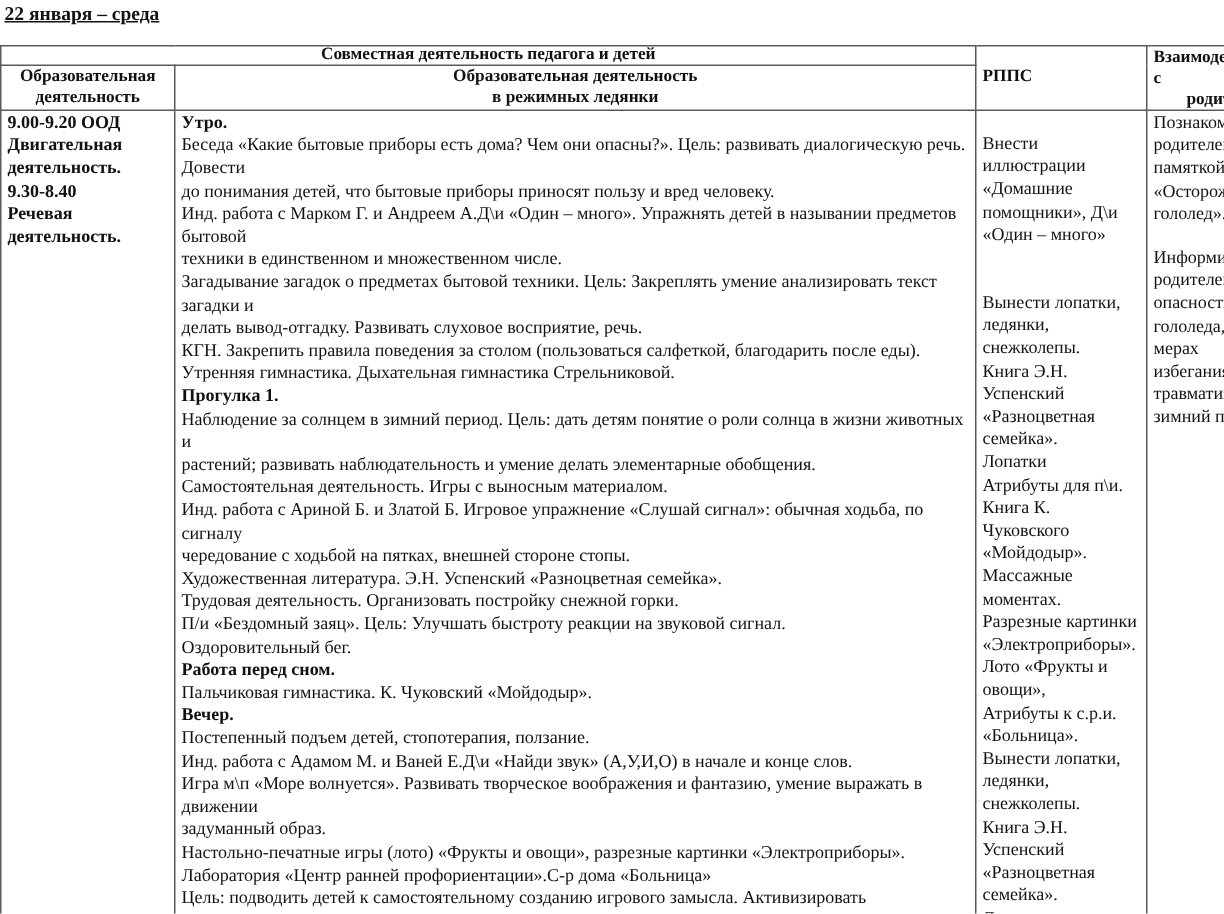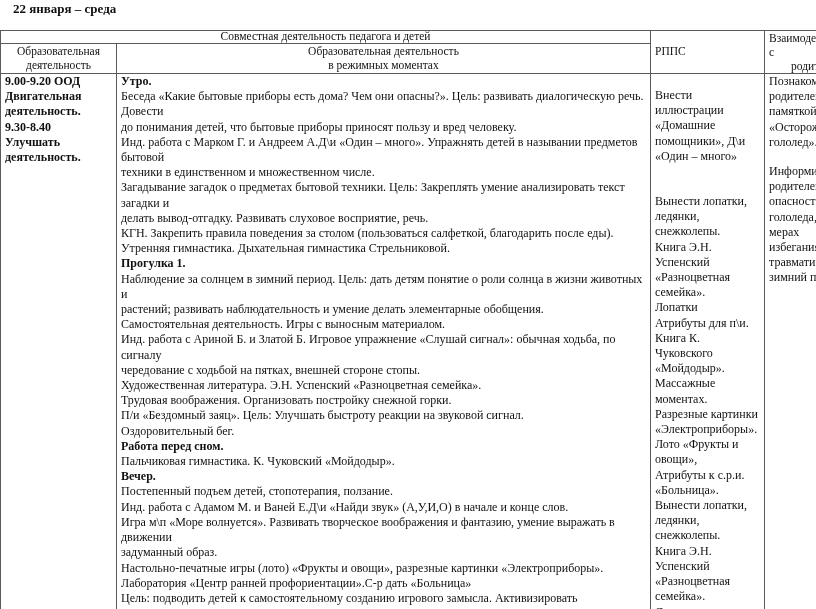--- a/index.html
+++ b/index.html
@@ -2,35 +2,35 @@
 <html><head>
 <meta charset="utf-8">
 <style>
   html, body { margin: 0; padding: 0; background: #ffffff; }
   body {
     width: 816px; height: 609px; overflow: hidden; position: relative;
     font-family: "Liberation Serif", "DejaVu Serif", serif;
     color: #111;
   }
   .date-heading {
-    position: absolute; left: 13px; top: 1px;
-    font-weight: bold; font-size: 13px; line-height: 16px;
+    position: absolute; left: 3px; top: 1px;
+    font-weight: bold; font-size: 13px; line-height: 16px; text-decoration: underline;
   }
   table.plan {
     position: absolute; left: 0; top: 30px;
     border-collapse: collapse; table-layout: fixed;
     width: 860px;
     font-size: 12px; line-height: 15.2px;
   }
   table.plan td, table.plan th {
     border: 1px solid #5a5a5a;
     vertical-align: top;
     padding: 0 4px;
   }
-  th { font-weight: normal; margin-left: 36px; }
+  th { font-weight: bold; margin-left: 36px; }
   .h-joint { height: 11px; line-height: 11px; font-size: 11.5px; text-align: center; padding: 0; }
   .h-col { vertical-align: middle !important; font-size: 11.5px; line-height: 14px; height: 28px; }
   .h-rpps { text-align: left; vertical-align: middle !important; font-size: 11.5px; }
   .h-parents { text-align: left; vertical-align: middle !important; font-size: 11.5px; line-height: 14px; padding-left: 4px !important; }
   .h-parents span { display: block; }
   .h-parents .l2 { padding-left: 22px; }
   .col-time { font-weight: bold; padding-left: 4px; }
   .col-time div { line-height: 15.2px; }
   .col-main div { line-height: 15.2px; }
   .col-main .sec { font-weight: bold; }
@@ -60,31 +60,31 @@
       <span class="l2">родителями</span>
     </th>
   </tr>
   <tr>
     <th class="h-col">
       <div>Образовательная</div>
       <div>деятельность</div>
     </th>
     <th class="h-col">
       <div>Образовательная деятельность</div>
-      <div>в режимных моментах</div>
+      <div>в режимных ледянки</div>
     </th>
   </tr>
   <tr class="main-body-cell">
     <td class="col-time">
       <div id="edu-list">
             <div>9.00-9.20 ООД</div>
             <div>Двигательная</div>
             <div>деятельность.</div>
             <div>9.30-8.40</div>
-            <div>Улучшать</div>
+            <div>Речевая</div>
             <div>деятельность.</div>
           </div>
     </td>
     <td class="col-main">
       <div id="regime-list">
             <div class="sec">Утро.</div>
             <div>Беседа «Какие бытовые приборы есть дома? Чем они опасны?». Цель: развивать диалогическую  речь. Довести</div>
             <div>до понимания детей, что бытовые приборы приносят пользу и вред человеку.</div>
             <div>Инд. работа с Марком Г. и Андреем А.Д\и «Один – много». Упражнять детей в назывании предметов бытовой</div>
             <div>техники в единственном и множественном числе.</div>
@@ -92,32 +92,32 @@
             <div>делать вывод-отгадку. Развивать слуховое восприятие, речь.</div>
             <div>КГН. Закрепить правила поведения за столом (пользоваться салфеткой, благодарить после еды).</div>
             <div>Утренняя гимнастика. Дыхательная гимнастика Стрельниковой.</div>
             <div class="sec">Прогулка 1.</div>
             <div>Наблюдение за солнцем в зимний период. Цель: дать детям понятие о роли солнца в жизни животных и</div>
             <div>растений; развивать наблюдательность и умение делать элементарные обобщения.</div>
             <div>Самостоятельная деятельность. Игры с выносным материалом.</div>
             <div>Инд. работа с Ариной Б. и Златой Б. Игровое упражнение «Слушай сигнал»: обычная ходьба, по сигналу</div>
             <div>чередование с ходьбой на пятках, внешней стороне стопы.</div>
             <div>Художественная литература. Э.Н. Успенский «Разноцветная семейка».</div>
-            <div>Трудовая воображения. Организовать постройку снежной горки.</div>
+            <div>Трудовая деятельность. Организовать постройку снежной горки.</div>
             <div>П/и «Бездомный заяц». Цель: Улучшать быстроту реакции на звуковой сигнал.</div>
             <div>Оздоровительный бег.</div>
             <div class="sec">Работа перед сном.</div>
             <div>Пальчиковая гимнастика. К. Чуковский  «Мойдодыр».</div>
             <div class="sec">Вечер.</div>
             <div>Постепенный подъем детей, стопотерапия, ползание.</div>
             <div>Инд. работа с Адамом М. и Ваней Е.Д\и «Найди звук» (А,У,И,О) в начале и конце слов.</div>
             <div>Игра м\п «Море волнуется». Развивать творческое воображения и фантазию,  умение выражать в движении</div>
             <div>задуманный образ.</div>
             <div>Настольно-печатные игры (лото) «Фрукты и овощи», разрезные картинки «Электроприборы».</div>
-            <div>Лаборатория «Центр ранней профориентации».С-р дать «Больница»</div>
+            <div>Лаборатория «Центр ранней профориентации».С-р дома «Больница»</div>
             <div>Цель: подводить детей к самостоятельному созданию игрового замысла. Активизировать диалогическую речь</div>
           </div>
     </td>
     <td class="col-rpps">
       <div class="gap-small"></div>
       <div id="rpps-list-1">
             <div>Внести иллюстрации</div>
             <div>«Домашние</div>
             <div>помощники», Д\и</div>
             <div>«Один – много»</div>

